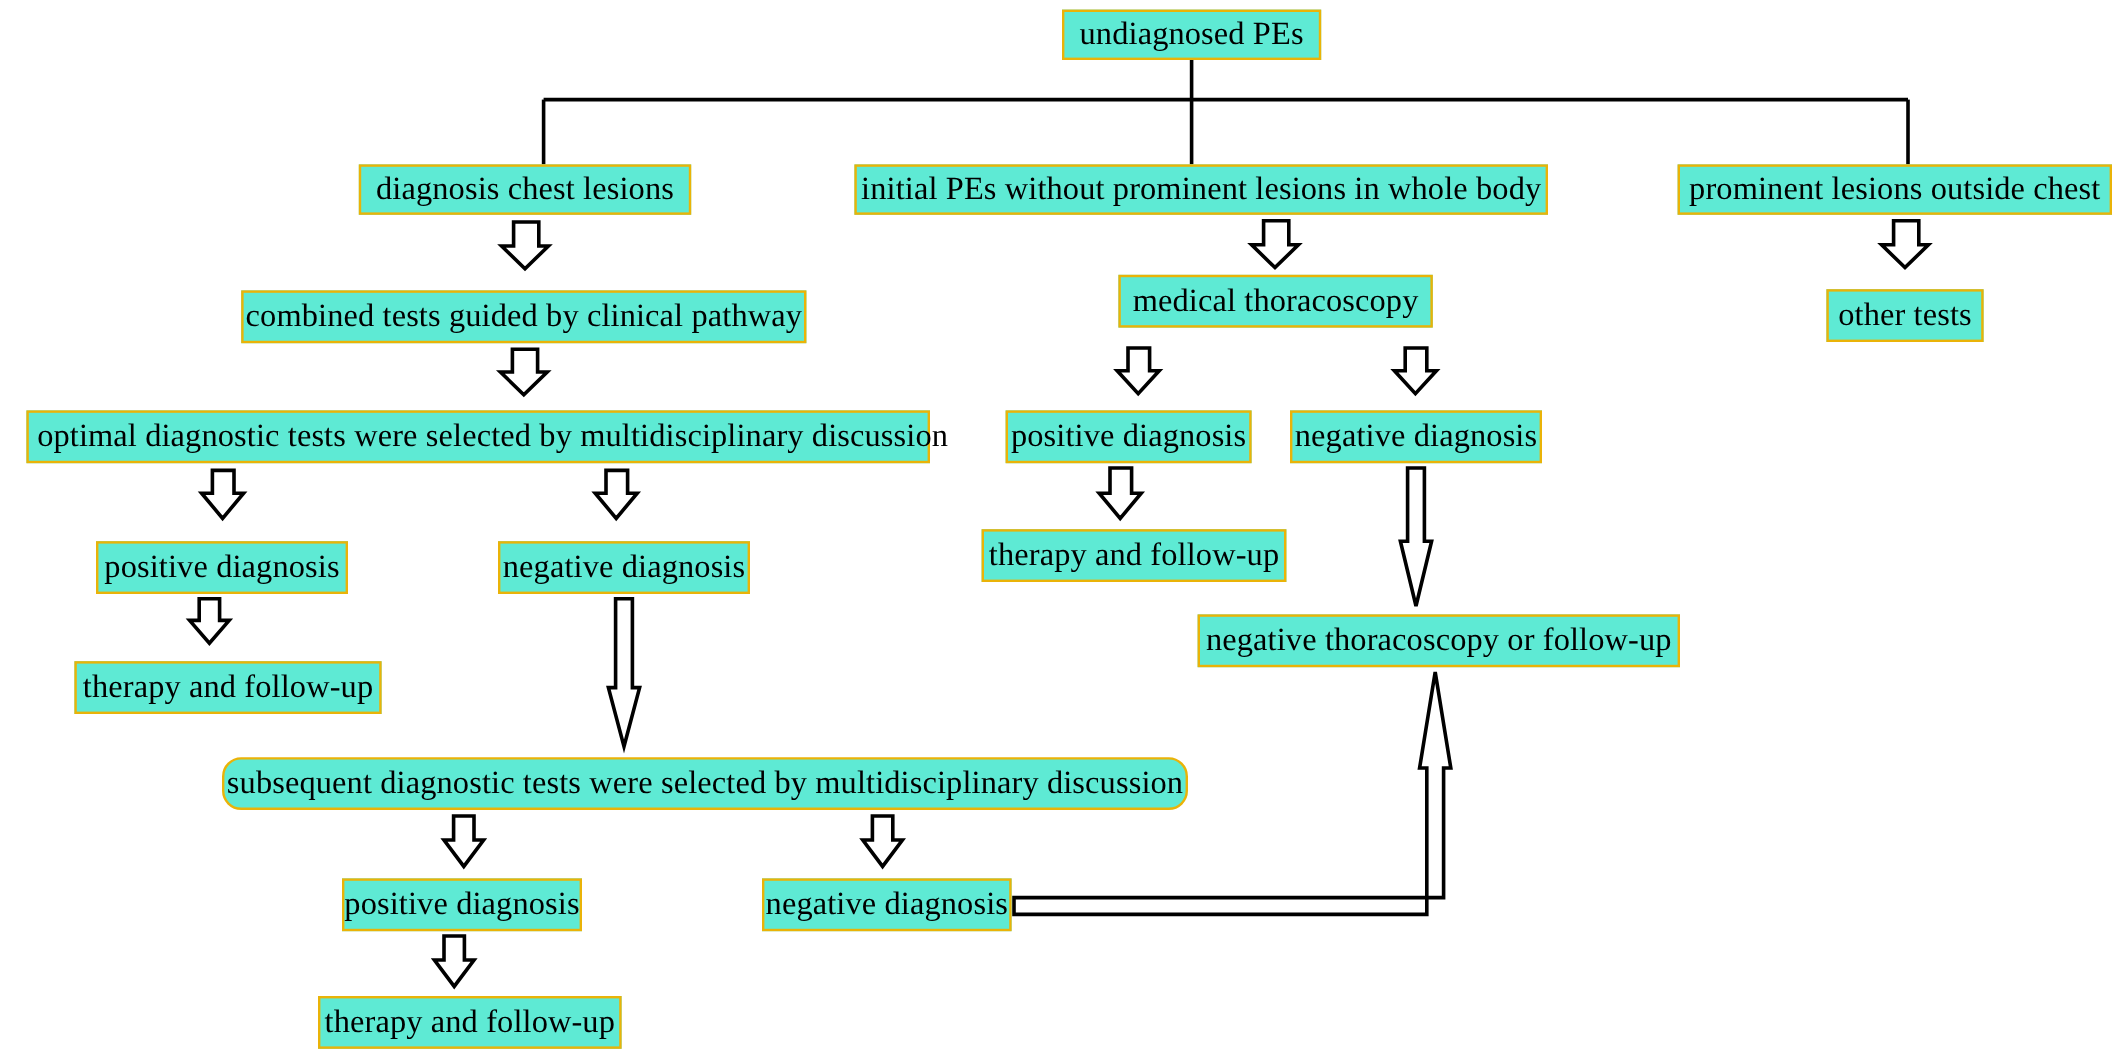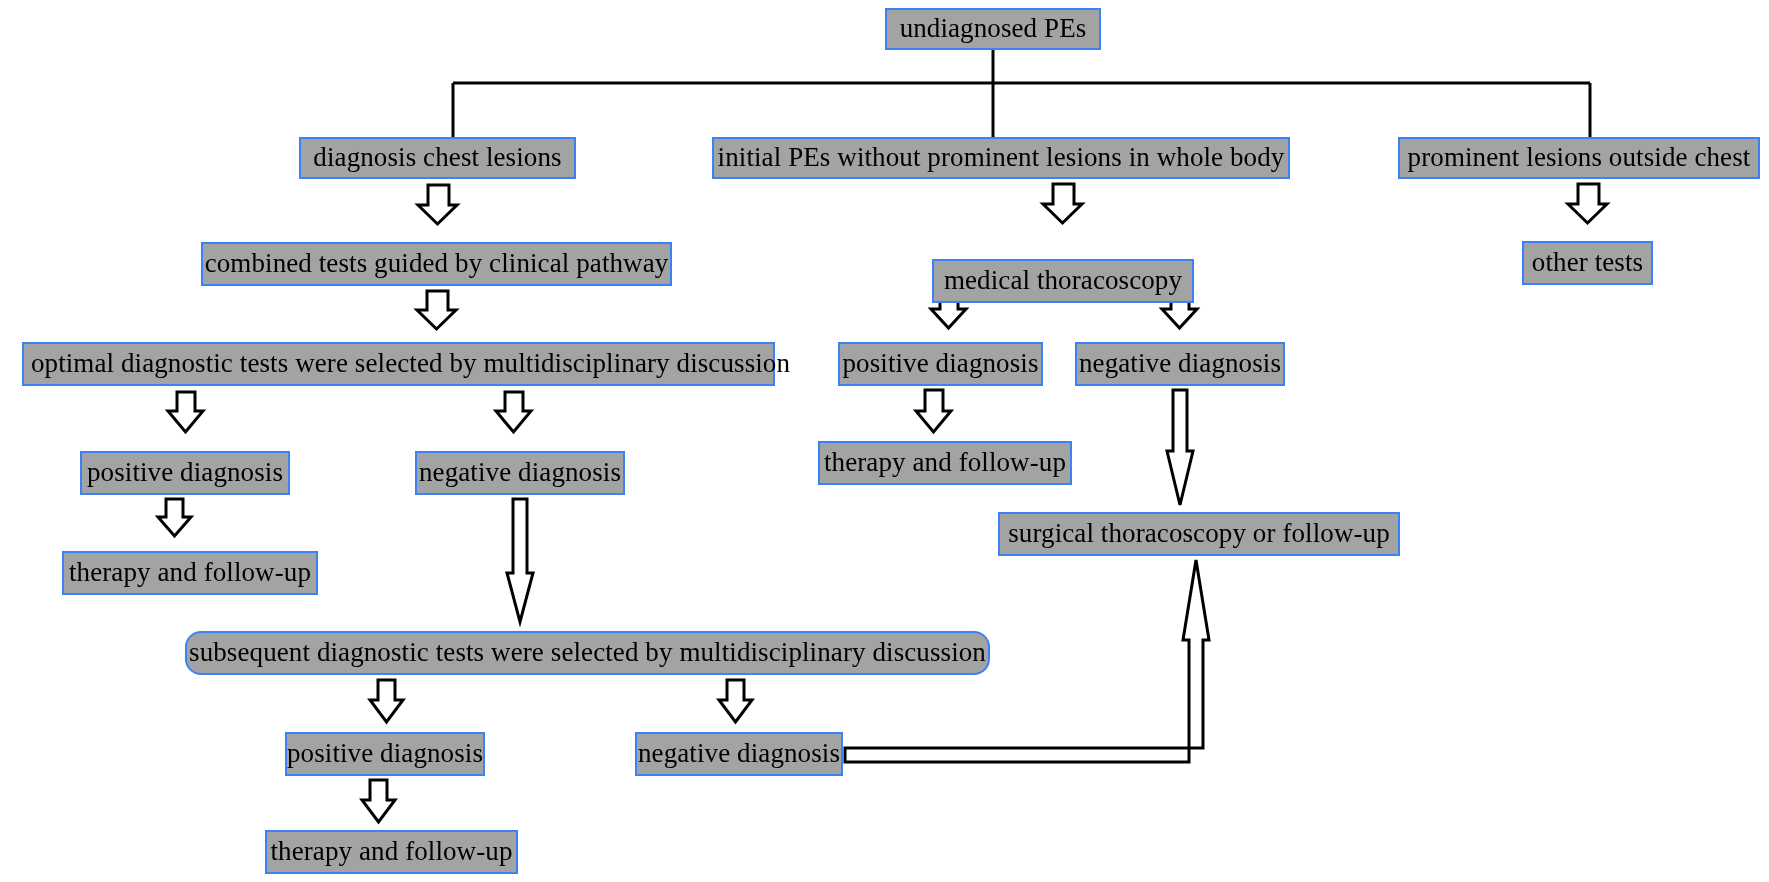--- a/index.html
+++ b/index.html
@@ -12,22 +12,22 @@
     position: relative;
     width: 1769px;
     height: 882px;
     background: #ffffff;
     font-family: "Liberation Serif", "DejaVu Serif", serif;
     overflow: hidden;
   }
   .node {
     position: absolute;
     box-sizing: border-box;
-    border: 2px solid #3b82f6;
-    background: #a3a3a3;
+    border: 2px solid #eab308;
+    background: #5eead4;
     color: #000000;
     display: flex;
     align-items: center;
     justify-content: center;
     white-space: nowrap;
     font-size: 27px;
     line-height: 1;
     letter-spacing: 0.1px;
     padding: 0 9px;
     z-index: 3;
@@ -128,21 +128,21 @@
   </div>
 
   <div class="node" style="left:1398px; top:137px; width:362px; height:42px;">
     <span class="label">prominent lesions outside chest</span>
   </div>
 
   <div class="node" style="left:201px; top:242px; width:471px; height:44px;">
     <span class="label">combined tests guided by clinical pathway</span>
   </div>
 
-  <div class="node" style="left:932px; top:259px; width:262px; height:44px;">
+  <div class="node" style="left:932px; top:229px; width:262px; height:44px;">
     <span class="label">medical thoracoscopy</span>
   </div>
 
   <div class="node" style="left:1522px; top:241px; width:131px; height:44px;">
     <span class="label">other tests</span>
   </div>
 
   <div class="node" style="left:22px; top:342px; width:753px; height:44px;padding-left:33px;">
     <span class="label">optimal diagnostic tests were selected by multidisciplinary discussion</span>
   </div>
@@ -165,21 +165,21 @@
 
   <div class="node" style="left:818px; top:441px; width:254px; height:44px;">
     <span class="label">therapy and follow-up</span>
   </div>
 
   <div class="node" style="left:62px; top:551px; width:256px; height:44px;">
     <span class="label">therapy and follow-up</span>
   </div>
 
   <div class="node" style="left:998px; top:512px; width:402px; height:44px;">
-    <span class="label">surgical thoracoscopy or follow-up</span>
+    <span class="label">negative thoracoscopy or follow-up</span>
   </div>
 
   <div class="node" style="left:185px; top:631px; width:805px; height:44px;border-radius:16px;">
     <span class="label">subsequent diagnostic tests were selected by multidisciplinary discussion</span>
   </div>
 
   <div class="node" style="left:285px; top:732px; width:200px; height:44px;">
     <span class="label">positive diagnosis</span>
   </div>
 

